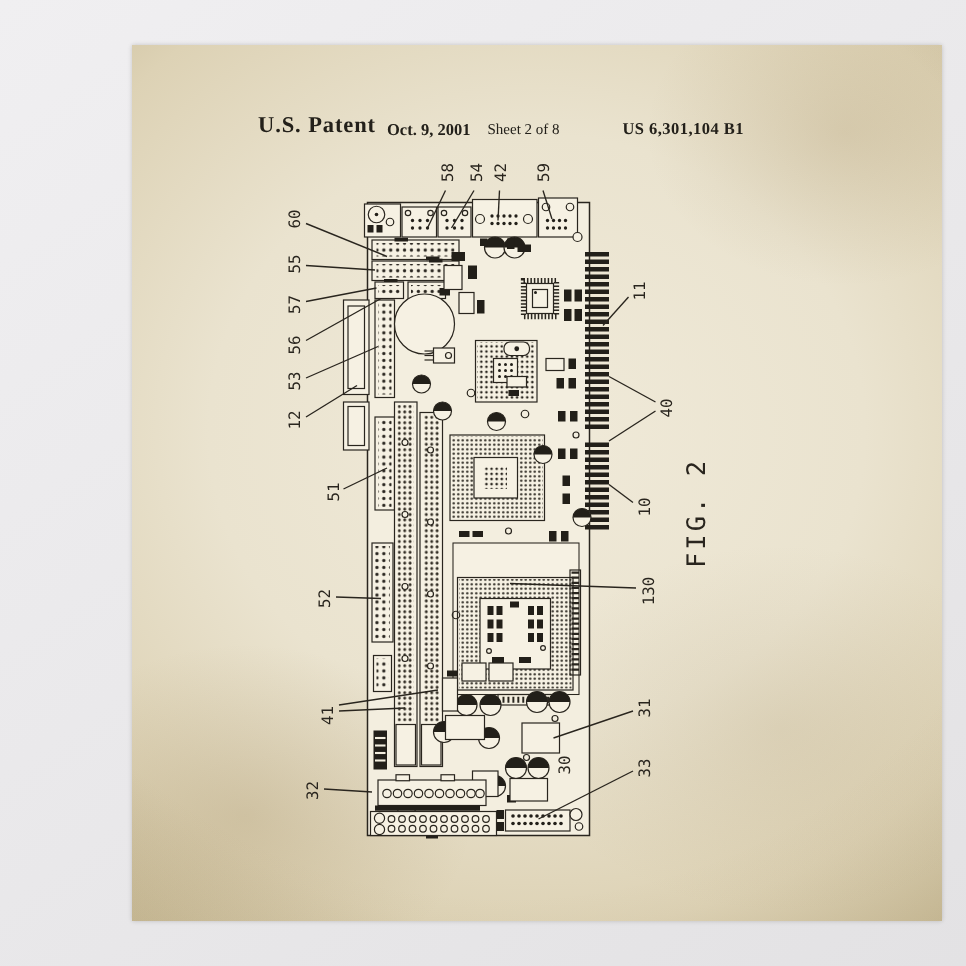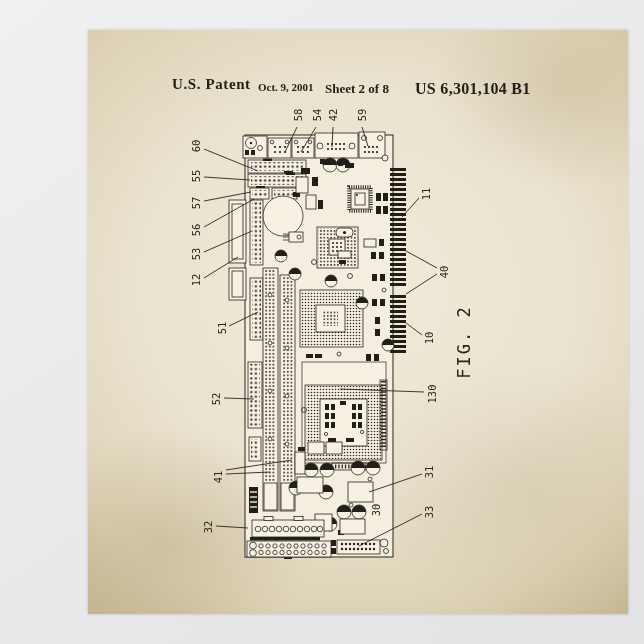--- a/index.html
+++ b/index.html
@@ -10,22 +10,22 @@
     box-shadow:0 0 3px rgba(0,0,0,.18);
     background:
       radial-gradient(ellipse 130% 110% at 46% 40%, rgba(0,0,0,0) 52%, rgba(122,98,55,.16) 80%, rgba(94,74,38,.34) 99%),
       radial-gradient(ellipse 40% 28% at 14% 88%, rgba(148,124,78,.22), rgba(148,124,78,0) 70%),
       radial-gradient(ellipse 35% 25% at 88% 10%, rgba(158,134,88,.20), rgba(158,134,88,0) 70%),
       radial-gradient(ellipse 45% 30% at 80% 78%, rgba(150,128,84,.14), rgba(150,128,84,0) 70%),
       radial-gradient(ellipse 90% 75% at 50% 44%, #f0ead9 0%, #eae3cf 45%, #ddd2b5 76%, #ccbf9c 93%, #bcae87 100%);}
   .hdr-item{position:absolute;color:#23201a;white-space:nowrap;}
   .hdr-patent{left:84px;top:46px;font-size:15px;font-weight:bold;letter-spacing:.6px;}
   .hdr-date{left:170px;top:51px;font-size:11px;font-weight:bold;}
-  .hdr-sheet{left:237px;top:51px;font-size:13px;font-weight:bold;}
-  .hdr-number{left:327px;top:50px;font-size:16px;font-weight:bold;letter-spacing:.3px;}
+  .hdr-sheet{left:237px;top:51px;font-size:10px;font-weight:normal;}
+  .hdr-number{left:327px;top:50px;font-size:11px;font-weight:bold;letter-spacing:.3px;}
   .drawing{position:absolute;left:0;top:70px;}
   .ln{stroke:#29251e;stroke-width:.8;fill:none;}
   .lnf{stroke:#29251e;stroke-width:.7;fill:#f6f1e3;}
   .ink{fill:#221f19;stroke:none;}
   .comp{fill:#f6f1e3;stroke:#29251e;stroke-width:.8;}
   .lead{stroke:#29251e;stroke-width:.9;fill:none;}
   .lbl{font-family:"DejaVu Sans Mono",monospace;font-size:10.5px;fill:#29251e;}
   .fig{font-family:"DejaVu Sans Mono",monospace;font-size:17px;letter-spacing:2px;fill:#29251e;}
 </style>
 </head>

